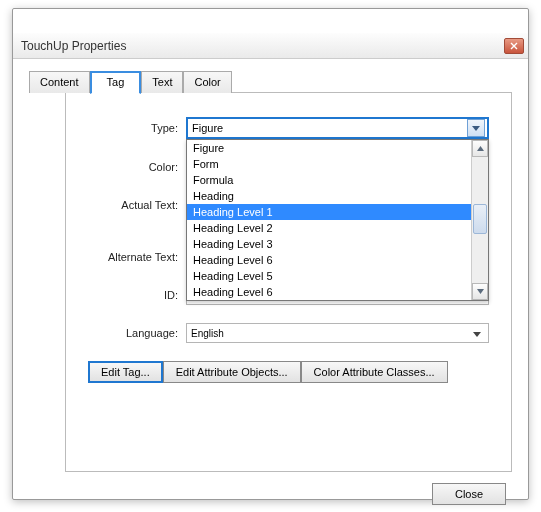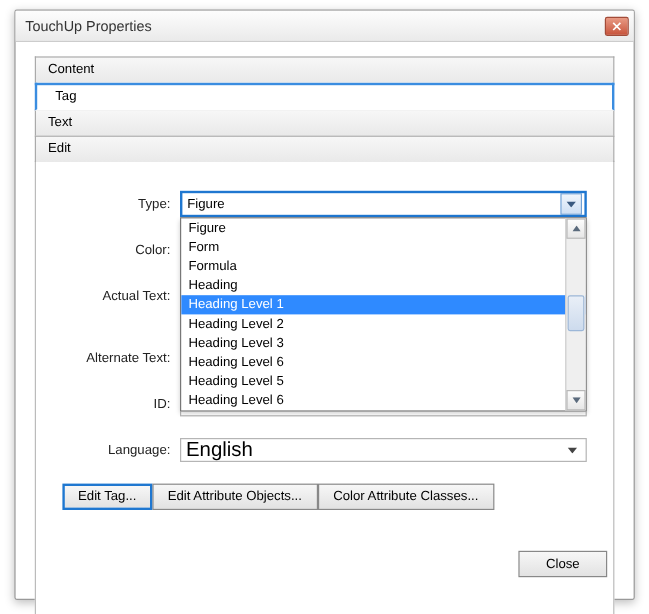--- a/index.html
+++ b/index.html
@@ -1,37 +1,37 @@
 <!DOCTYPE html>
 <html><head>
 <meta charset="utf-8">
 <style>
 * { box-sizing: border-box; margin: 0; padding: 0; }
 body { font-family: "Segoe UI", Tahoma, sans-serif; font-size: 11px; background: #fff; width: 541px; height: 512px; position: relative; }
 .window { position: absolute; left: 12px; top: 8px; width: 517px; height: 492px; border: 1px solid #999; border-radius: 2px; box-shadow: 0 2px 8px rgba(0,0,0,0.25); background: #fff; }
-.titlebar { height: 26px; background: linear-gradient(#fdfdfd,#eaeaea); border-bottom: 1px solid #ccc; display: flex; align-items: center; padding: 0 4px 0 8px; }
+.titlebar { height: 26px; background: linear-gradient(#fdfdfd,#eaeaea); border-bottom: 1px solid #ccc; display: flex; align-items: center; padding: 0 4px 0 8px; margin-top: 24px; }
 .titlebar .title { flex: 1; font-size: 12px; color: #333; }
 .closebtn { width: 20px; height: 16px; background: linear-gradient(#e89a84,#c8543c); border: 1px solid #a24b38; border-radius: 2px; display: flex; align-items: center; justify-content: center; cursor: pointer; }
 .closebtn svg { width: 8px; height: 8px; }
 .content-area { padding: 12px 16px 16px 16px; position: relative; height: calc(100% - 26px); }
-.tabs { display: flex; position: relative; z-index: 2; flex-direction: column; }
+.tabs { display: flex; position: relative; z-index: 2; }
 .tab { border: 1px solid #aaa; border-bottom: none; padding: 4px 10px 5px 10px; background: linear-gradient(#f7f7f7,#e9e9e9); margin-right: 0; font-size: 11px; cursor: pointer; position: relative; }
 .tab + .tab { border-left: 1px solid #aaa; }
 .tab.sel { background: #fff; border: 2px solid #3a8de0; border-bottom: 1px solid #fff; padding: 3px 15px 5px 15px; margin-bottom: -1px; z-index: 3; }
-.panel { border: 1px solid #bbb; background: #fff; margin-top: -1px; padding: 24px 22px 20px 22px; position: relative; height: 380px; }
+.panel { border: 1px solid #bbb; background: #fff; margin-top: -1px; padding: 24px 22px 20px 22px; position: relative; height: 380px; margin-left: 36px; }
 .row { display: flex; align-items: center; margin-bottom: 18px; }
 .row .lbl { width: 98px; text-align: right; padding-right: 8px; color: #222; }
 .row .field { flex: 1; position: relative; }
 .combo { width: 100%; height: 22px; border: 2px solid #1f77d0; background: #fff; display: flex; align-items: center; padding: 0 4px; cursor: pointer; position: relative; }
 .combo .val { flex: 1; font-size: 11px; }
 .combo .arrowbtn { width: 18px; height: 18px; background: linear-gradient(#f0f5fb,#cfe0f4); border: 1px solid #6ea0d6; display: flex; align-items: center; justify-content: center; margin-right: -2px; }
 .arrowbtn svg { width: 8px; height: 5px; }
 .textin { width: 100%; height: 20px; border: 1px solid #b5b5b5; background: #fff; padding: 0 4px; font-size: 11px; cursor: text; }
 .lang-combo { width: 100%; height: 20px; border: 1px solid #b5b5b5; background: #fff; display: flex; align-items: center; padding: 0 4px; cursor: pointer; }
-.lang-combo .val { flex: 1; font-size: 17px; }
+.lang-combo .val { flex: 1; font-size: 10px; }
 .lang-combo .arrow { width: 14px; text-align: center; }
 .btnrow { display: flex; margin-top: 8px; }
 .btn { height: 22px; padding: 0 12px; border: 1px solid #888; background: linear-gradient(#f7f7f7,#e2e2e2); font-size: 11px; cursor: pointer; display: flex; align-items: center; justify-content: center; }
 .btn.primary { border: 2px solid #1f77d0; padding: 0 11px; }
 .closebar { position: absolute; right: 22px; bottom: 18px; padding-left: 24px; }
 .btn.close { width: 74px; }
 
 
 .dropdown { position: absolute; left: 0; top: 22px; width: 100%; border: 1px solid #777; background: #fff; z-index: 50; box-shadow: 0 2px 4px rgba(0,0,0,0.2); }
 .dropdown .items { max-height: 200px; overflow: hidden; }
@@ -54,21 +54,21 @@
           <path d="M1 1 L7 7 M7 1 L1 7" stroke="#fff" stroke-width="1.4"></path>
         </svg>
     </div>
   </div>
 
   <div class="content-area">
     <div class="tabs">
       <div class="tab">Content</div>
       <div class="tab sel">Tag</div>
       <div class="tab">Text</div>
-      <div class="tab">Edit</div>
+      <div class="tab">Color</div>
     </div>
 
     <div class="panel">
 
       <div class="row">
         <div class="lbl">Type:</div>
         <div class="field">
           <div class="combo">
             <span class="val">Figure</span>
             <span class="arrowbtn">

